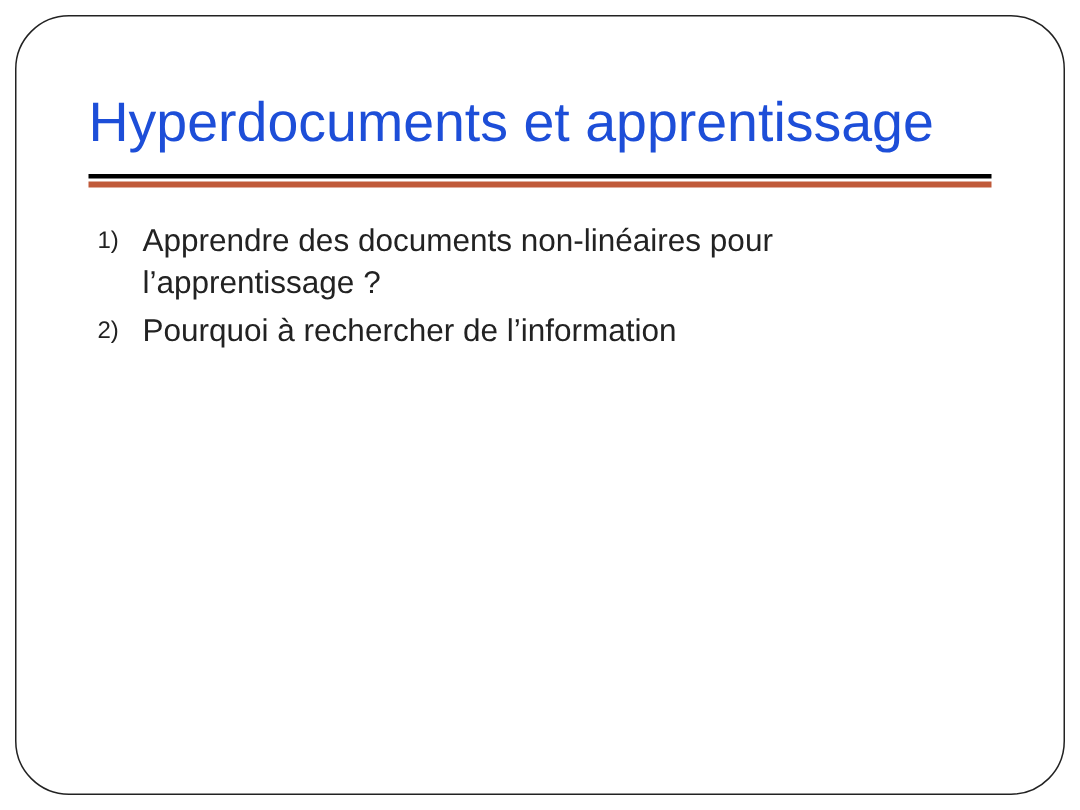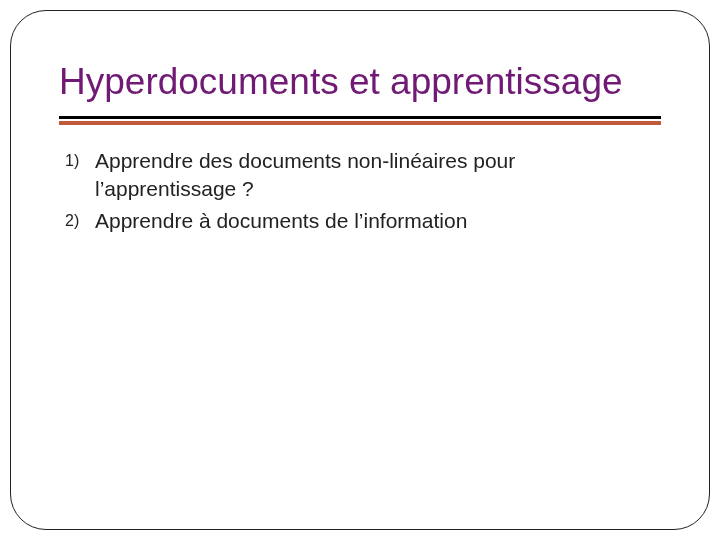--- a/index.html
+++ b/index.html
@@ -17,21 +17,21 @@
     height: 520px;
     margin: 10px;
     border: 1px solid #222;
     border-radius: 36px;
     padding: 50px 48px 40px 48px;
     background: #ffffff;
   }
   .title {
     font-size: 37px;
     line-height: 1.15;
-    color: #701a75;
+    color: #1d4ed8;
     letter-spacing: 0px;
     margin: 0 0 6px 0;
     font-weight: 400;
   }
   .rules {
     margin-top: 12px;
   }
   .rule-dark {
     height: 3px;
     background: #000000;
@@ -80,18 +80,18 @@
 
   <div class="list">
 
     <div class="item">
       <span class="marker">1)</span>
       <span class="text">Apprendre des documents non-linéaires pour l’apprentissage ?</span>
     </div>
 
     <div class="item">
       <span class="marker">2)</span>
-      <span class="text">Apprendre à documents de l’information</span>
+      <span class="text">Pourquoi à rechercher de l’information</span>
     </div>
 
   </div>
 
 </div>
 
 </body></html>

